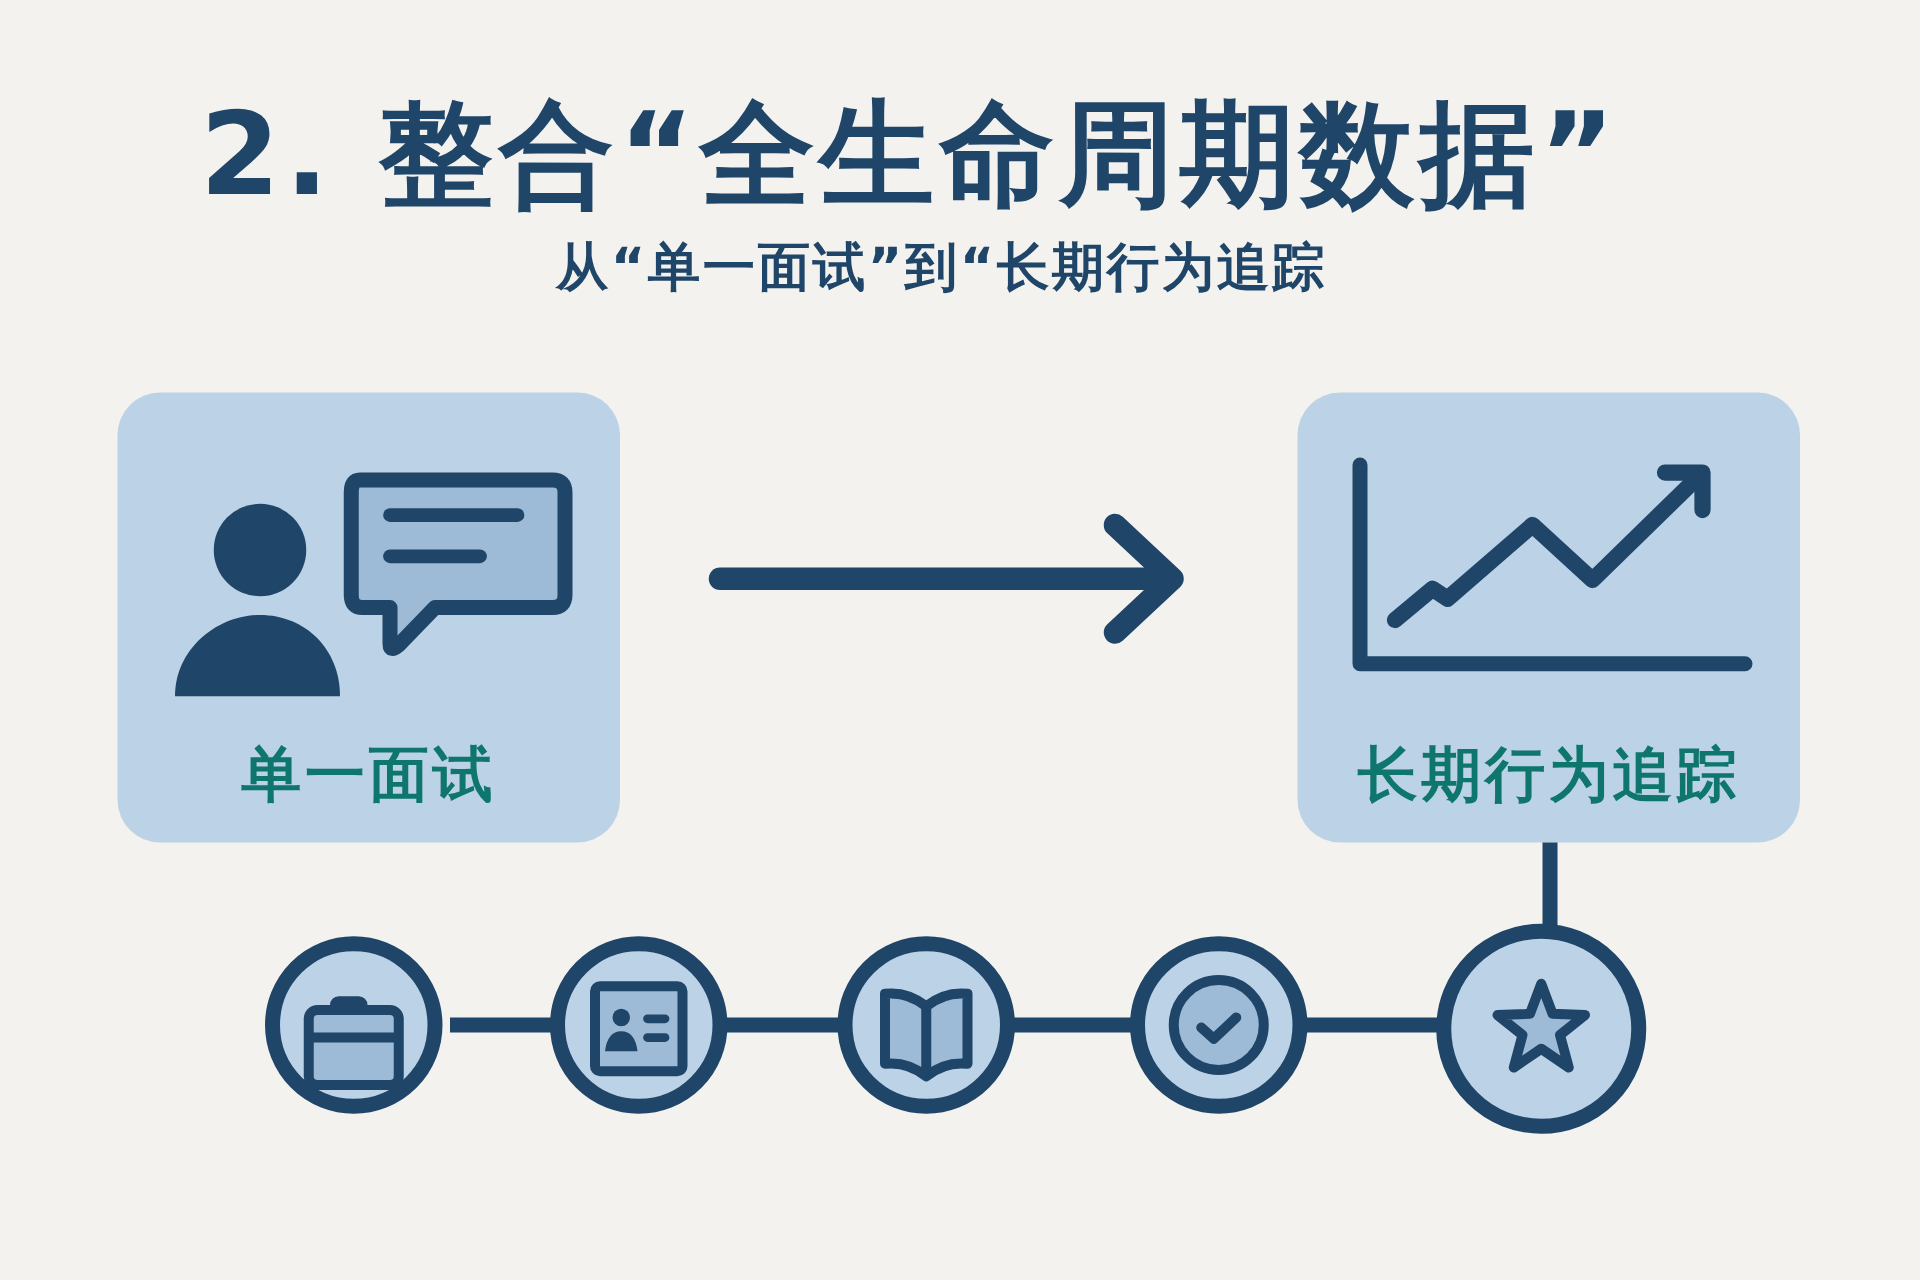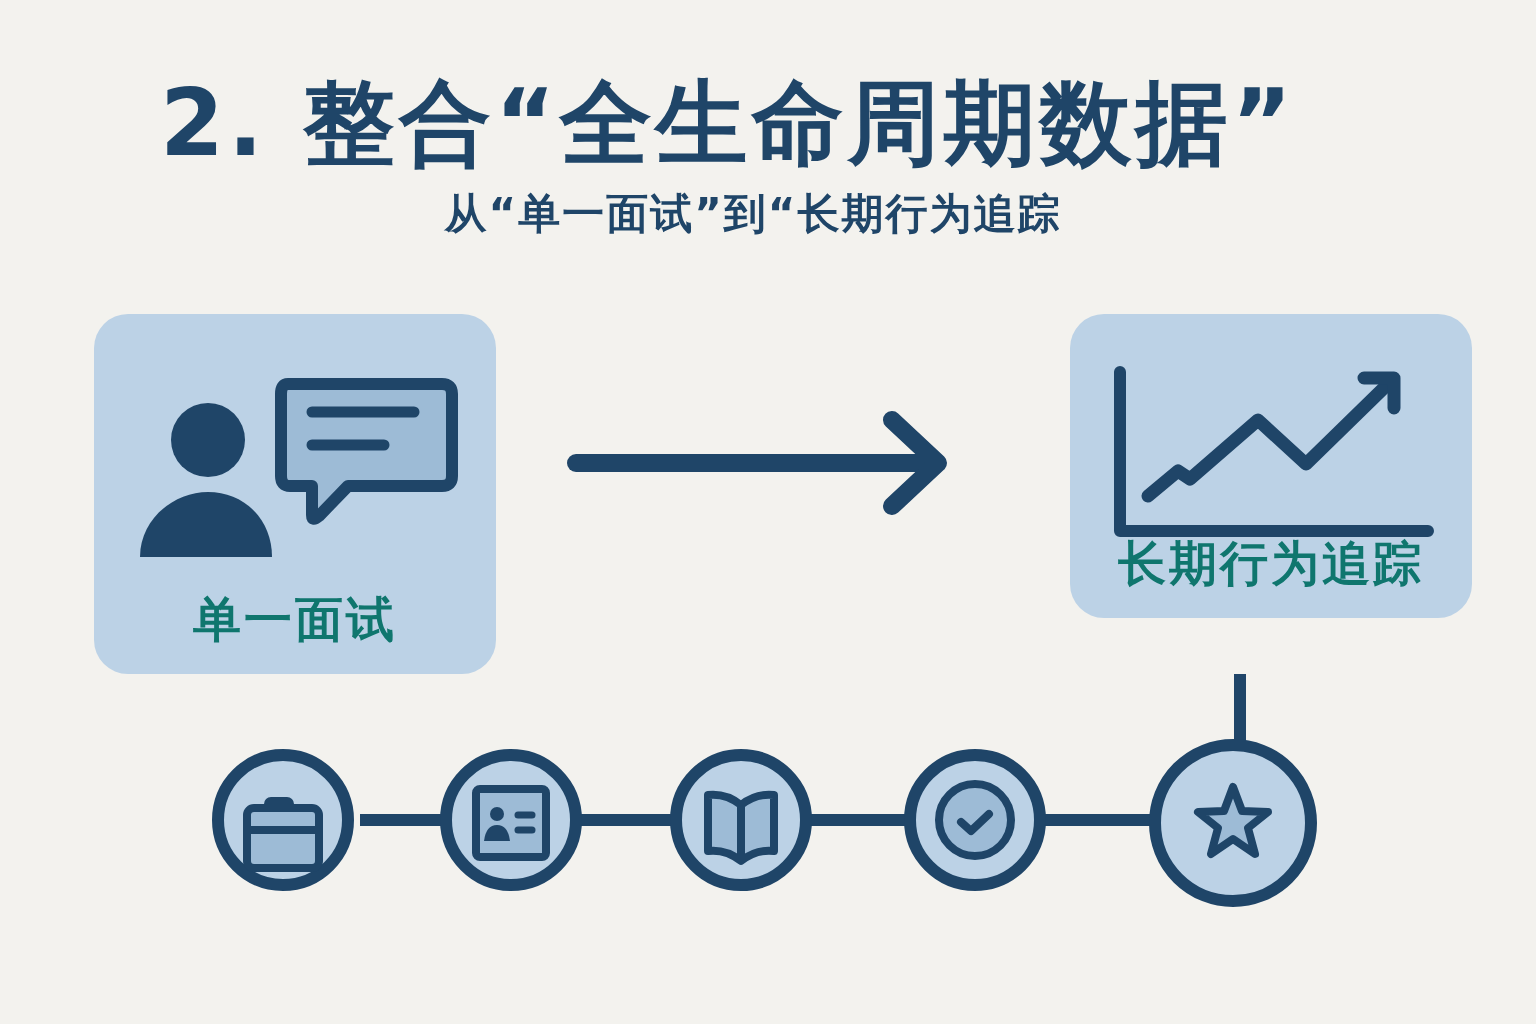--- a/index.html
+++ b/index.html
@@ -17,21 +17,21 @@
     }
     .subtitle {
       position: absolute; left: 0; width: 1506px; top: 182px;
       text-align: center; font-size: 42px; font-weight: bold;
       letter-spacing: 2px; color: #1f4568; line-height: 64px;
     }
     .card {
       position: absolute; background: #bcd2e6; border-radius: 34px;
     }
     .card-left { left: 94px; top: 314px; width: 402px; height: 360px; }
-    .card-right { left: 1038px; top: 314px; width: 402px; height: 304px; margin-left: 32px; }
+    .card-right { left: 1038px; top: 314px; width: 402px; height: 360px; }
     .card-label {
       position: absolute; left: 0; width: 100%; bottom: 22px;
       text-align: center; font-size: 48px; font-weight: bold;
       letter-spacing: 3px; color: #0f766e;
     }
     svg { position: absolute; overflow: visible; }
     .node {
       position: absolute; width: 142px; height: 142px;
       border-radius: 50%; background: #bcd2e6;
       border: 12px solid #1f4568; box-sizing: border-box;

